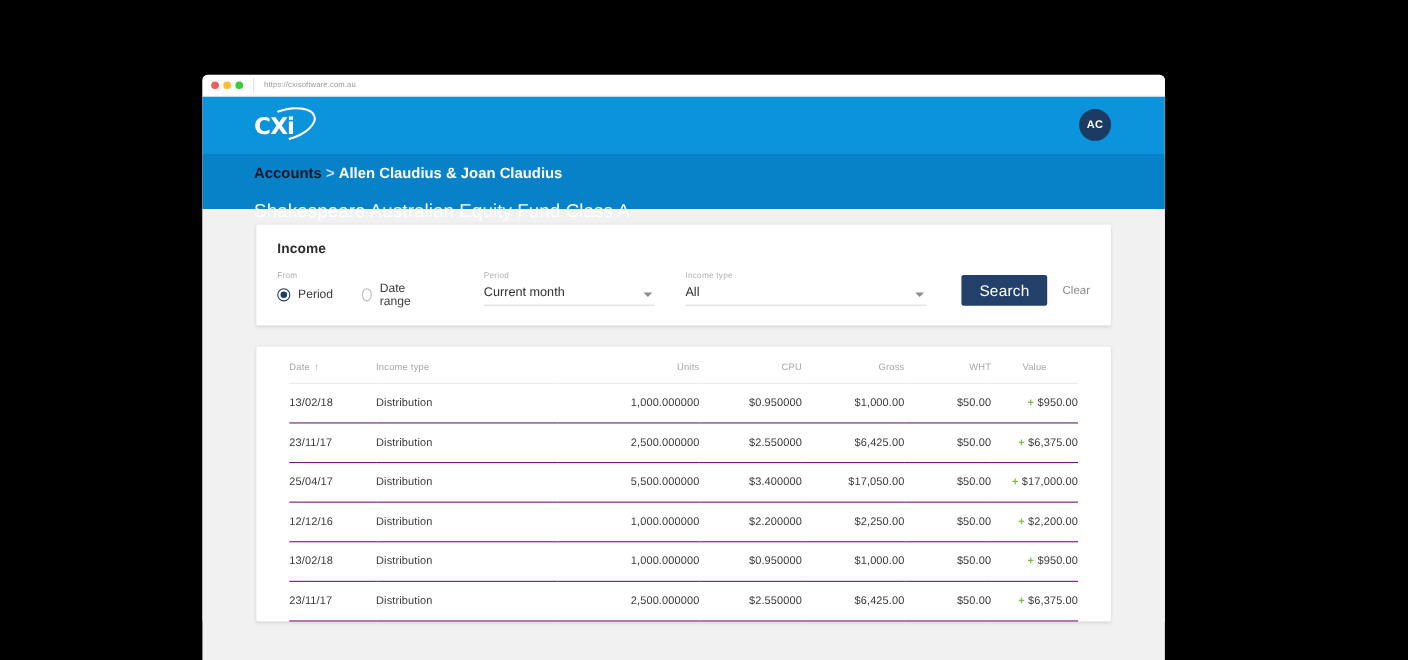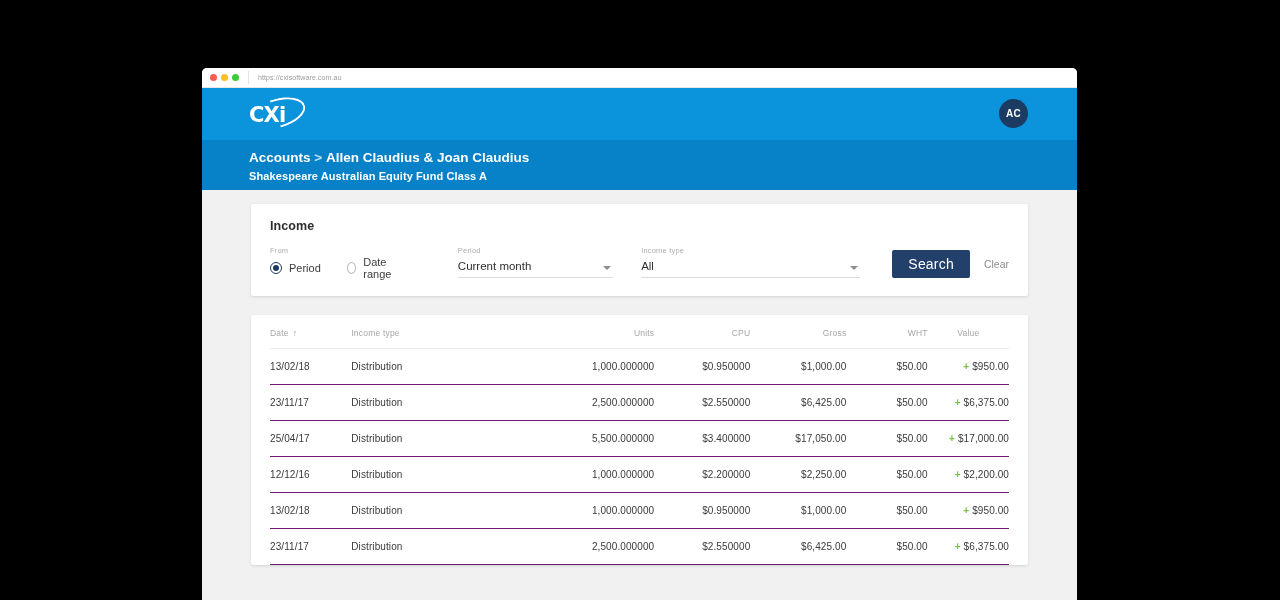--- a/index.html
+++ b/index.html
@@ -6,21 +6,21 @@
   html, body {
     width: 1280px; height: 600px;
     background: #000000;
     font-family: "Liberation Sans", sans-serif;
     overflow: hidden;
   }
   #stage { position: relative; width: 1280px; height: 600px; background: #000; }
 
   
   #browser {
-    position: absolute; left: 202px; top: 68px;
+    position: absolute; left: 184px; top: 68px;
     width: 875px; height: 532px;
     background: #f1f1f1;
     border-radius: 5px 5px 0 0;
     overflow: hidden;
   }
   #chrome-bar {
     height: 20px; background: #ffffff;
     display: flex; align-items: center;
     padding: 0 8px;
     border-bottom: 1px solid #e6e6e6;
@@ -66,26 +66,26 @@
     width: 29px; height: 29px; border-radius: 50%;
     background: #1c3b63; color: #ffffff;
     display: flex; align-items: center; justify-content: center;
     font-size: 10px; font-weight: 600; letter-spacing: .3px;
   }
   #app-header-bottom {
     height: 50px; background: #0781c7;
     padding: 8px 0 0 47px;
   }
   #breadcrumb { font-size: 13.5px; line-height: 19px; }
-  #breadcrumb .crumb-parent { color: #ffffff; font-weight: bold; }
+  #breadcrumb .crumb-parent { color: #0f172a; font-weight: bold; }
   #breadcrumb .crumb-sep { color: #bfe2f6; font-weight: bold; }
   #breadcrumb .crumb-current { color: #ffffff; font-weight: bold; }
   #subtitle {
-    color: #ffffff; font-size: 11px; line-height: 18px;
-    font-weight: 700; letter-spacing: .1px;
+    color: #ffffff; font-size: 17px; line-height: 18px;
+    font-weight: 400; letter-spacing: .1px; margin-top: 16px;
   }
 
   
   #page-body { padding: 14px 49px 0 49px; background: #f1f1f1; }
 
   .card {
     background: #ffffff;
     box-shadow: 0 1px 3px rgba(0,0,0,.13);
     border-radius: 2px;
   }
@@ -139,21 +139,21 @@
     letter-spacing: .2px;
   }
   #clear-button {
     background: none; border: none;
     color: #8c8c8c; font-size: 10.5px;
     margin-left: 14px; cursor: pointer;
     font-family: "Liberation Sans", sans-serif;
   }
 
   
-  #table-card { margin-top: 19px; padding: 0 19px; }
+  #table-card { margin-top: 19px; padding: 0 30px; }
   table { width: 100%; border-collapse: collapse; table-layout: fixed; }
   thead th {
     font-size: 8.5px; color: #a6a6a6; font-weight: 400;
     padding: 13px 0 10px 0;
     border-bottom: 1px solid #ececec;
     letter-spacing: .2px;
   }
   th.c-date   { width: 11%;  text-align: left; }
   th.c-type   { width: 23%;  text-align: left; }
   th.c-units  { width: 18%;  text-align: right; }

